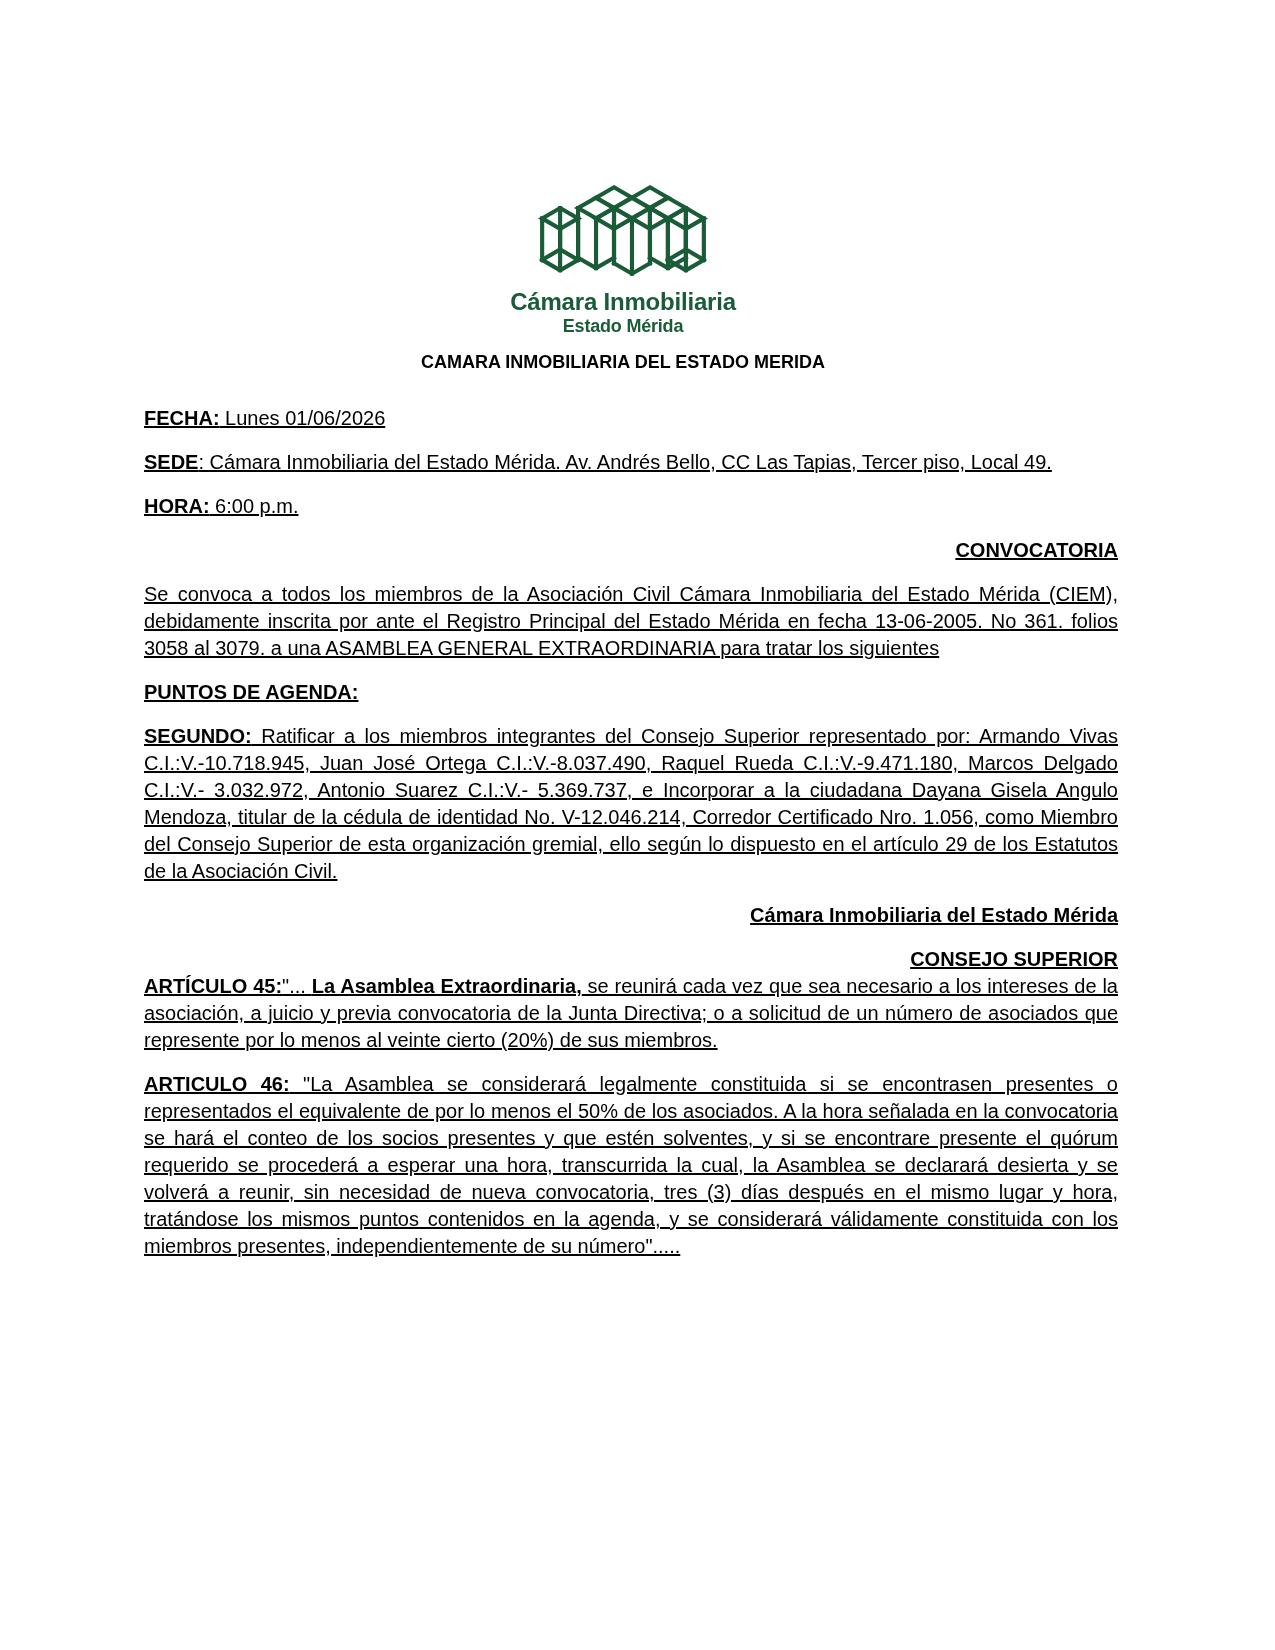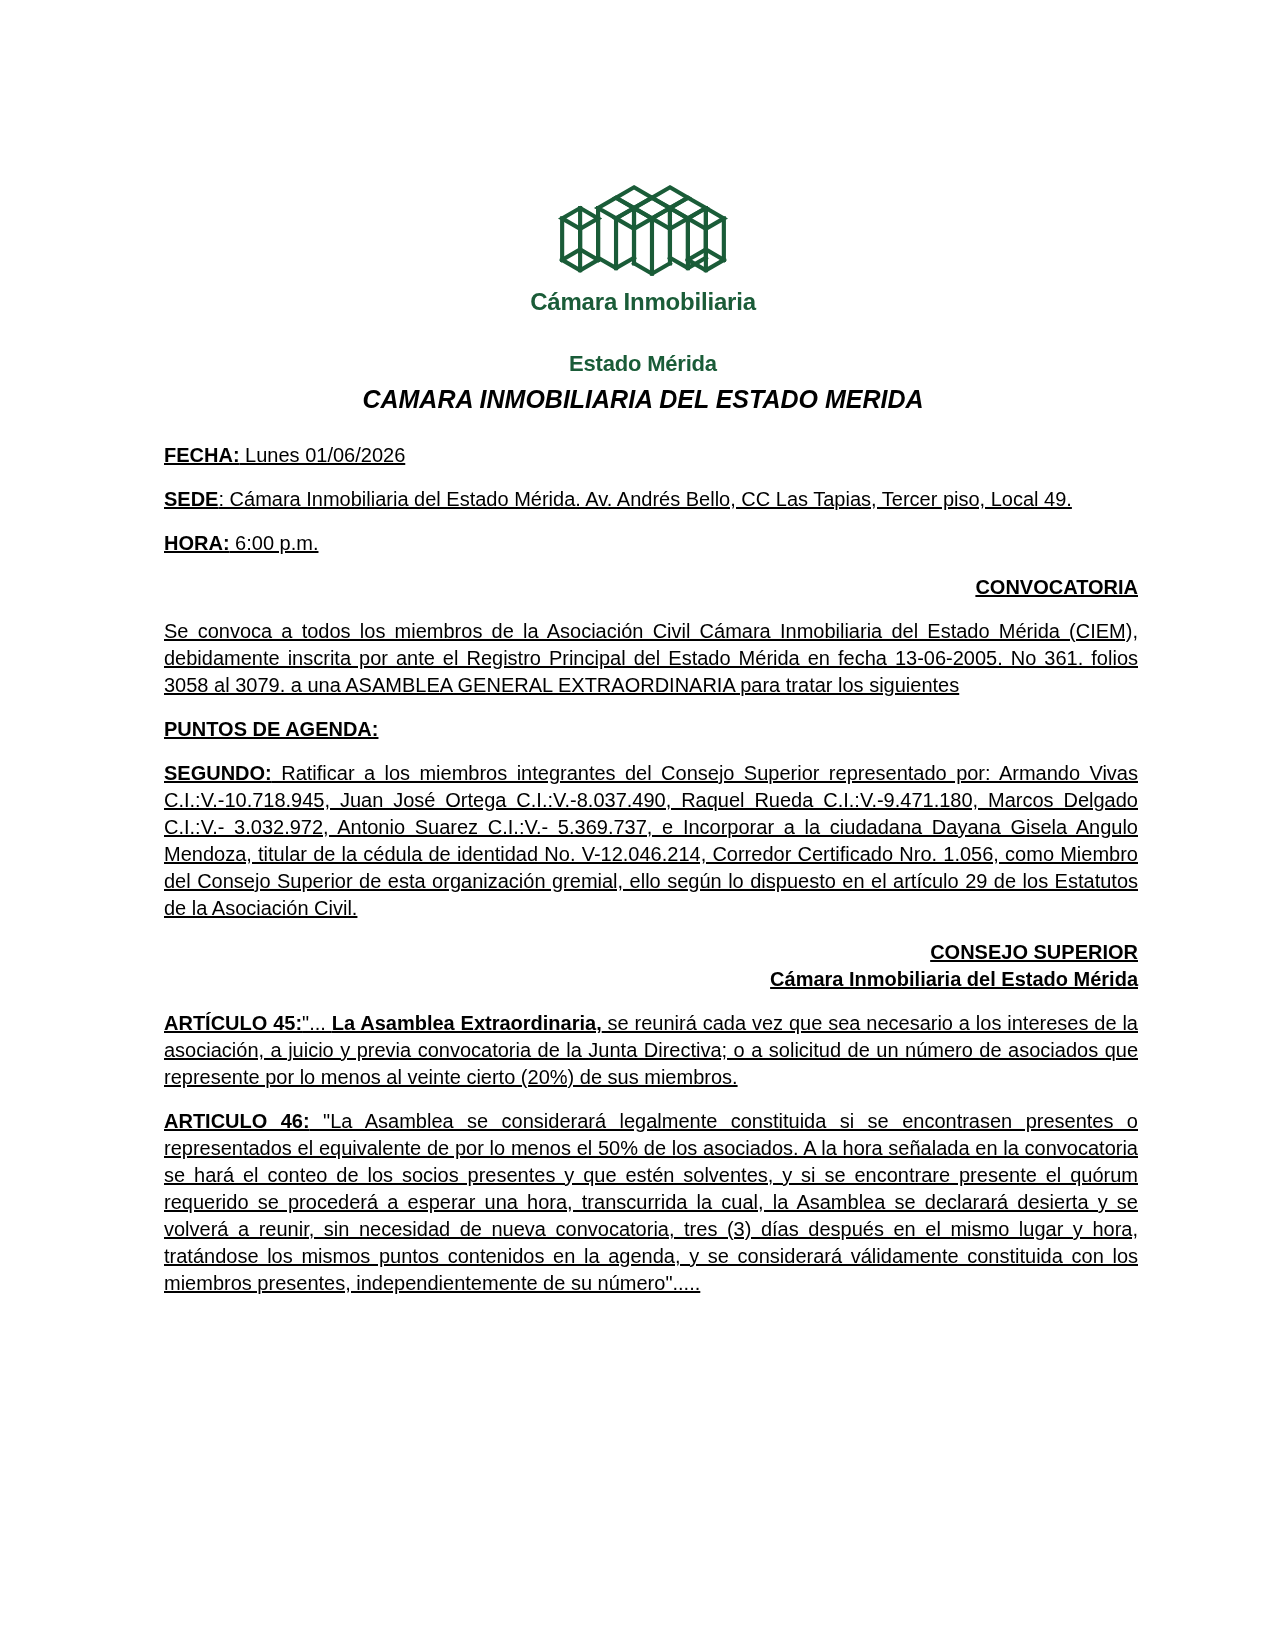--- a/index.html
+++ b/index.html
@@ -9,50 +9,48 @@
     width: 1275px;
     height: 1650px;
     position: relative;
     background: #ffffff;
     font-family: "Liberation Sans", sans-serif;
     color: #000000;
     overflow: hidden;
   }
   .content {
     position: absolute;
-    left: 148px;
+    left: 128px;
     top: 183px;
     width: 990px;
   }
   .logo-block { text-align: center; }
   .logo-svg { display: block; margin: 0 auto; color: var(--logo-color); }
   .logo-text1 {
     font-weight: bold;
     font-size: 24px;
     line-height: 26px;
     margin-top: 2px;
     color: var(--logo-color);
     letter-spacing: -0.2px;
   }
   .logo-text2 {
     font-weight: bold;
-    font-size: 22px;
+    font-size: 18px;
     line-height: 23px;
     color: var(--logo-color);
     letter-spacing: -0.2px;
-    margin-top: 37px;
   }
   .title {
     text-align: center;
     font-weight: bold;
-    font-size: 25px;
+    font-size: 18px;
     line-height: 29px;
     margin-top: 10px;
     margin-bottom: 28px;
-    font-style: italic;
   }
   .para {
     margin: 0 0 17px 16px;
     font-size: 20px;
     line-height: 27px;
     text-decoration: underline;
   }
   .align-justify { text-align: justify; text-justify: inter-word; }
   .align-center { text-align: right; }
   .tight { margin-bottom: 0; }
@@ -107,20 +105,20 @@
     </div>
 
     <div>
         <p class="para align-justify"><b>FECHA:</b><span> Lunes 01/06/2026</span></p>
         <p class="para align-justify"><b>SEDE</b><span>: Cámara Inmobiliaria del Estado Mérida. Av. Andrés Bello, CC Las Tapias, Tercer piso, Local 49.</span></p>
         <p class="para align-justify"><b>HORA:</b><span> 6:00 p.m.</span></p>
         <p class="para align-center"><b>CONVOCATORIA</b></p>
         <p class="para align-justify"><span>Se convoca a todos los miembros de la Asociación Civil Cámara Inmobiliaria del Estado Mérida (CIEM), debidamente inscrita por ante el Registro Principal del Estado Mérida en fecha 13-06-2005. No 361. folios 3058 al 3079. a una ASAMBLEA GENERAL EXTRAORDINARIA para tratar los siguientes</span></p>
         <p class="para align-justify"><b>PUNTOS DE AGENDA:</b></p>
         <p class="para align-justify"><b>SEGUNDO:</b><span> Ratificar a los miembros integrantes del Consejo Superior representado por: Armando Vivas C.I.:V.-10.718.945, Juan José Ortega C.I.:V.-8.037.490, Raquel Rueda C.I.:V.-9.471.180, Marcos Delgado C.I.:V.- 3.032.972, Antonio Suarez C.I.:V.- 5.369.737, e Incorporar a la ciudadana Dayana Gisela Angulo Mendoza, titular de la cédula de identidad No. V-12.046.214, Corredor Certificado Nro. 1.056, como Miembro del Consejo Superior de esta organización gremial, ello según lo dispuesto en el artículo 29 de los Estatutos de la Asociación Civil.</span></p>
+        <p class="para align-center"><b>Cámara Inmobiliaria del Estado Mérida</b></p>
         <p class="para align-center tight"><b>CONSEJO SUPERIOR</b></p>
-        <p class="para align-center"><b>Cámara Inmobiliaria del Estado Mérida</b></p>
         <p class="para align-justify"><b>ARTÍCULO 45:</b><span>"... </span><b>La Asamblea Extraordinaria,</b><span> se reunirá cada vez que sea necesario a los intereses de la asociación, a juicio y previa convocatoria de la Junta Directiva; o a solicitud de un número de asociados que represente por lo menos al veinte cierto (20%) de sus miembros.</span></p>
         <p class="para align-justify"><b>ARTICULO 46:</b><span> "La Asamblea se considerará legalmente constituida si se encontrasen presentes o representados el equivalente de por lo menos el 50% de los asociados. A la hora señalada en la convocatoria se hará el conteo de los socios presentes y que estén solventes, y si se encontrare presente el quórum requerido se procederá a esperar una hora, transcurrida la cual, la Asamblea se declarará desierta y se volverá a reunir, sin necesidad de nueva convocatoria, tres (3) días después en el mismo lugar y hora, tratándose los mismos puntos contenidos en la agenda, y se considerará válidamente constituida con los miembros presentes, independientemente de su número".....</span></p>
       </div>
 
   </div>
 </div>
 
 </body></html>

